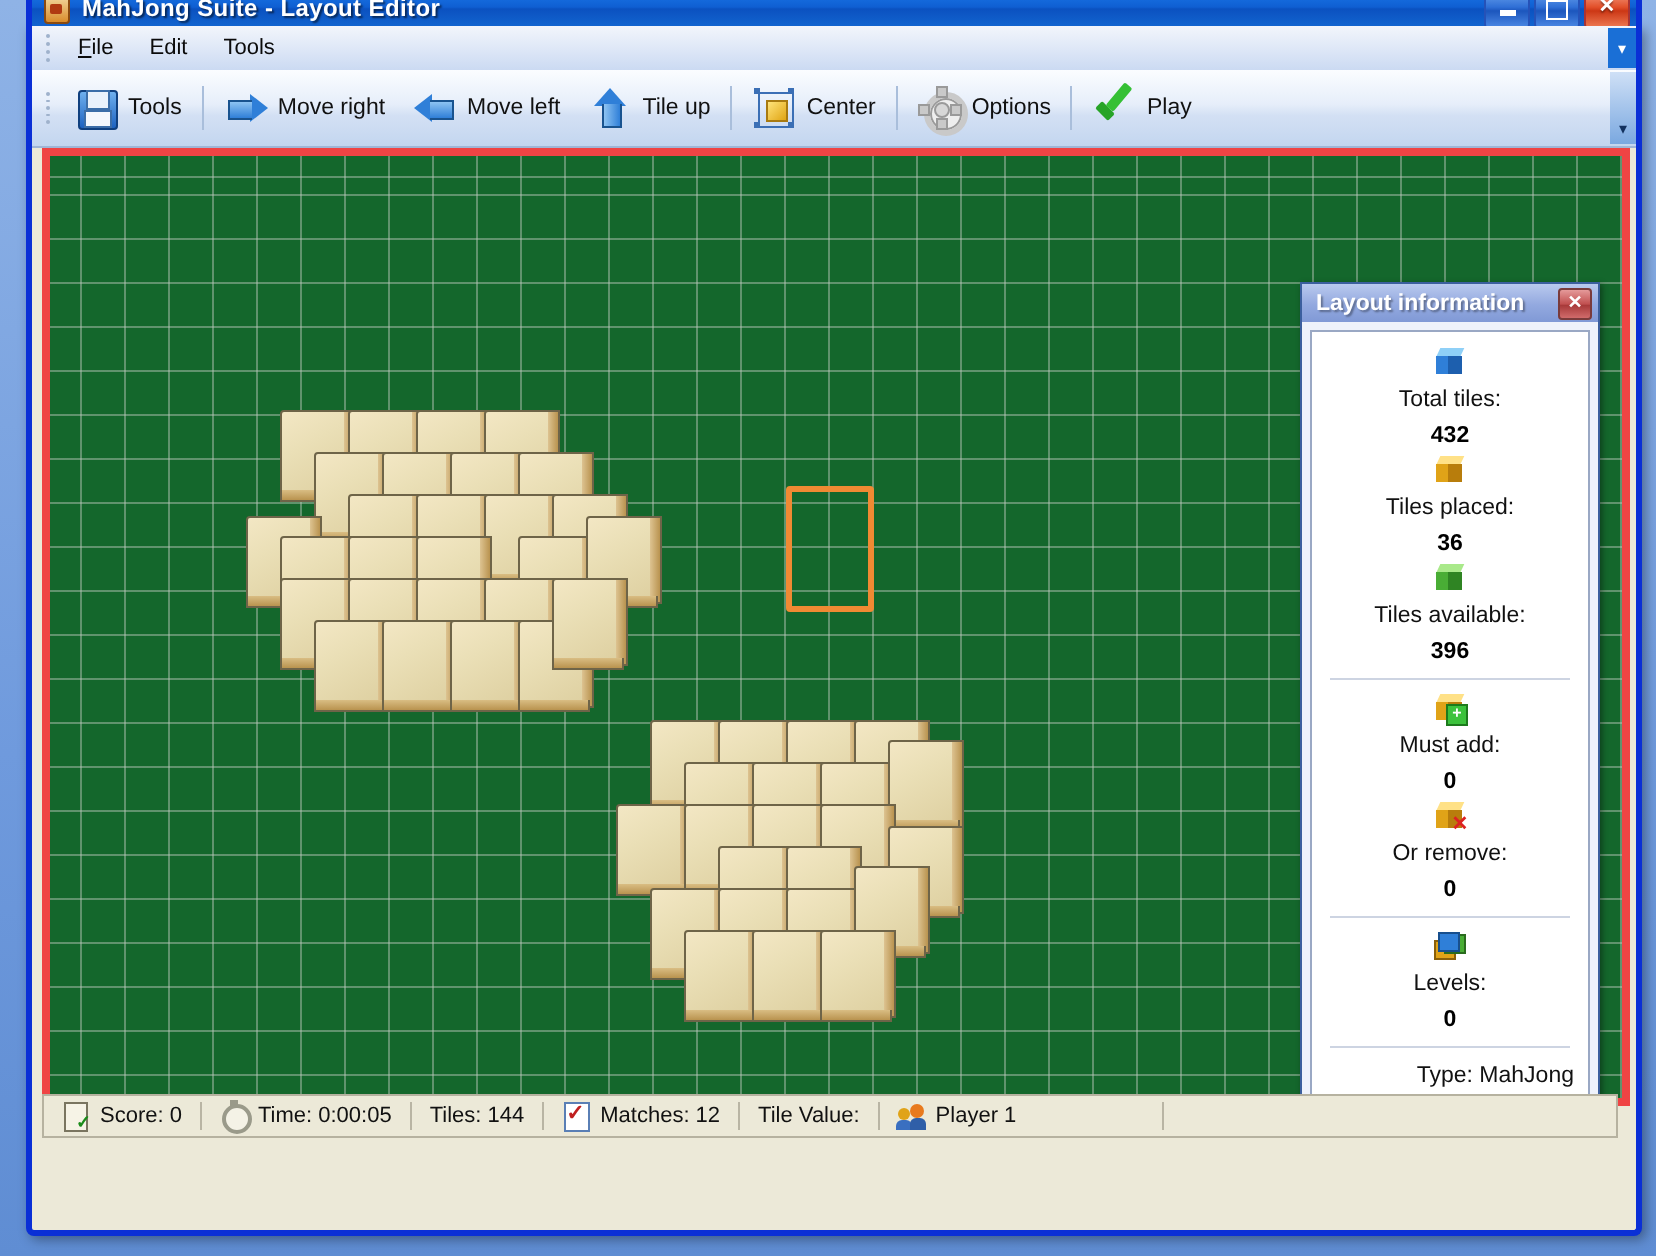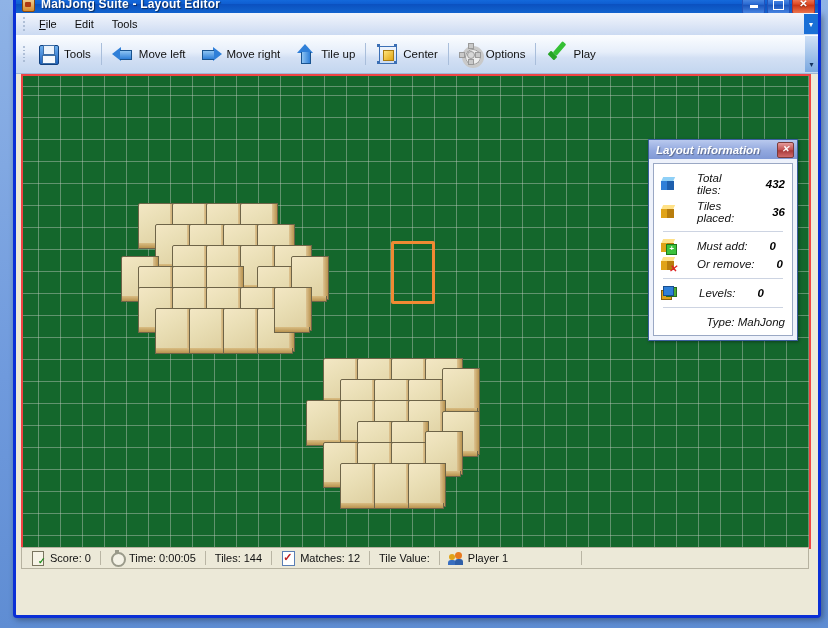--- a/index.html
+++ b/index.html
@@ -84,21 +84,21 @@
   .ico.gear .t{position:absolute;width:4px;height:4px;background:#c9c9c9;border:1px solid #9a9a9a;}
   
   .ico.check .c1{position:absolute;left:2px;top:10px;width:9px;height:5px;background:#27a427;transform:rotate(45deg);border-radius:1px;}
   .ico.check .c2{position:absolute;left:6px;top:3px;width:15px;height:5px;background:#35c035;transform:rotate(-50deg);border-radius:1px;}
   #tb-overflow{margin-left:auto;width:13px;height:36px;
     background:linear-gradient(180deg,#cfe0f6,#7aa8e0);display:flex;align-items:flex-end;justify-content:center;}
   #tb-overflow .cv{color:#12315f;font-size:8px;line-height:8px;padding-bottom:3px;}
 
   
   #board{position:absolute;left:5px;top:61px;width:786px;height:471px;
-    background:#14672c;border:2px solid #ef4444;overflow:hidden;font-style:italic;}
+    background:#14672c;border:4px solid #ef4444;overflow:hidden;}
   #grid{position:absolute;left:0;top:0;width:100%;height:100%;
     background-image:
       repeating-linear-gradient(90deg,rgba(190,200,190,.45) 0 1px,transparent 1px 22px),
       repeating-linear-gradient(0deg,rgba(190,200,190,.45) 0 1px,transparent 1px 22px);
     background-position:15px 11px,15px 11px;}
   .tile{position:absolute;width:34px;height:42px;box-sizing:border-box;
     background:linear-gradient(150deg,#f3e7c4 0%,#eadfb6 40%,#ded0a1 100%);
     border:1px solid #6e6448;border-radius:2px;
     box-shadow:3px 4px 0 -1px #c9a96a, 4px 5px 0 -1px #a8accent;}
   .tile:after{content:"";position:absolute;left:-1px;bottom:-5px;width:34px;height:5px;
@@ -111,21 +111,21 @@
   #infopanel{position:absolute;border:1px solid #3b5f9e;background:#eef2fb;
     box-shadow:1px 1px 3px rgba(0,0,0,.4);}
   #info-title{height:19px;display:flex;align-items:center;
     background:linear-gradient(180deg,#b9c9ee,#93a9df 55%,#8099d6);padding:0 3px 0 7px;}
   #info-title .t{color:#fff;font-size:11.5px;font-weight:bold;text-shadow:1px 1px 1px rgba(0,0,0,.35);}
   #info-close{margin-left:auto;width:15px;height:14px;border-radius:2px;border:1px solid #7a3b3b;
     background:linear-gradient(180deg,#e59a9a,#c15050 50%,#a83a3a 55%,#d06b6b);
     display:flex;align-items:center;justify-content:center;}
   #info-close .g{color:#fff;font-size:9px;font-weight:bold;line-height:1;}
   #info-body{margin:4px;background:#fff;border:1px solid #9aa8c4;padding:6px 7px;}
-  .irow{display:flex;align-items:center;gap:22px;padding:2px 0;}
+  .irow{display:flex;align-items:center;gap:6px;padding:2px 0;flex-direction:column;}
   .irow .cap{font-size:11.5px;color:#111;}
   .irow .val{font-size:11.5px;color:#000;font-weight:bold;}
   .cube{width:14px;height:14px;position:relative;flex:0 0 auto;}
   .cube .top{position:absolute;left:1px;top:0;width:12px;height:5px;transform:skewX(-25deg);}
   .cube .lf{position:absolute;left:0;top:4px;width:6px;height:9px;}
   .cube .rt{position:absolute;left:6px;top:4px;width:7px;height:9px;}
   .cube.blue  .top{background:#8fd0f7;} .cube.blue  .lf{background:#2f7fd8;} .cube.blue  .rt{background:#1d5fae;}
   .cube.gold  .top{background:#ffe187;} .cube.gold  .lf{background:#e0a318;} .cube.gold  .rt{background:#b87d0c;}
   .cube.green .top{background:#a9e98a;} .cube.green .lf{background:#49ad35;} .cube.green .rt{background:#2f8423;}
   .cube .plus{position:absolute;right:-2px;bottom:-2px;width:9px;height:9px;background:#3cc23c;border:1px solid #1d7a1d;
@@ -210,32 +210,32 @@
         <span class="ico save">
             <span class="body"></span>
             <span class="shut"></span>
             <span class="lbl2"></span>
           </span>
         <span class="lbl">Tools</span>
       </div>
       <div class="tsep"></div>
 
       <div class="tool">
+        <span class="ico arrow arrow-right">
+            <span class="sh"></span>
+            <span class="st"></span>
+          </span>
+        <span class="lbl">Move right</span>
+      </div>
+      <div class="tool">
         <span class="ico arrow arrow-left">
             <span class="sh"></span>
             <span class="st"></span>
           </span>
         <span class="lbl">Move left</span>
-      </div>
-      <div class="tool">
-        <span class="ico arrow arrow-right">
-            <span class="sh"></span>
-            <span class="st"></span>
-          </span>
-        <span class="lbl">Move right</span>
       </div>
       <div class="tool">
         <span class="ico arrow arrow-up">
             <span class="sh"></span>
             <span class="st"></span>
           </span>
         <span class="lbl">Tile up</span>
       </div>
       <div class="tsep"></div>
 
@@ -353,20 +353,29 @@
           </div>
           <div class="irow">
             <span class="cube gold">
                 <span class="top"></span>
                 <span class="lf"></span>
                 <span class="rt"></span>
               </span>
             <span class="cap">Tiles placed:</span>
             <span class="val">36</span>
           </div>
+          <div class="irow">
+            <span class="cube green">
+                <span class="top"></span>
+                <span class="lf"></span>
+                <span class="rt"></span>
+              </span>
+            <span class="cap">Tiles available:</span>
+            <span class="val">396</span>
+          </div>
 
           <div class="isep"></div>
 
           <div class="irow">
             <span class="cube gold">
                 <span class="top"></span>
                 <span class="lf"></span>
                 <span class="rt"></span>
                 <span class="plus">+</span>
               </span>

